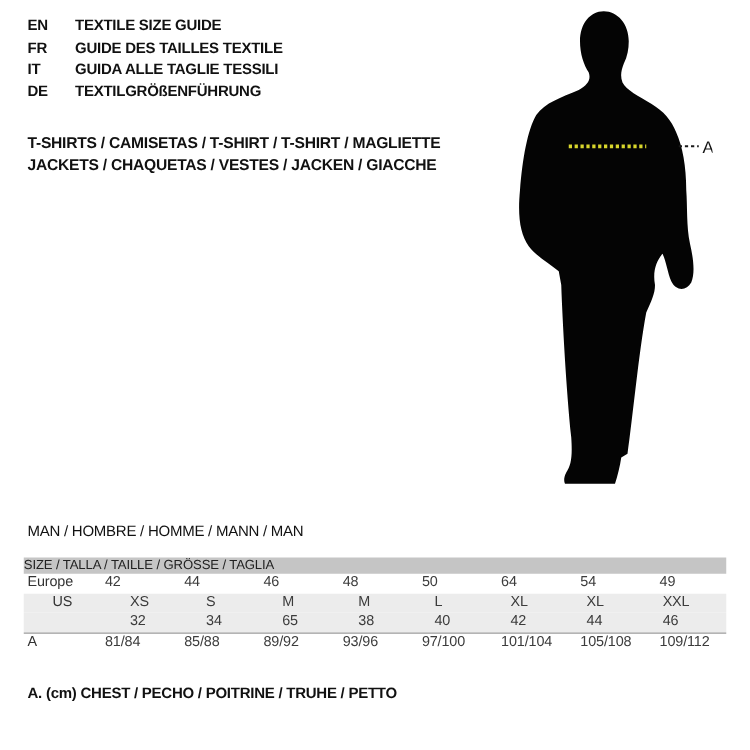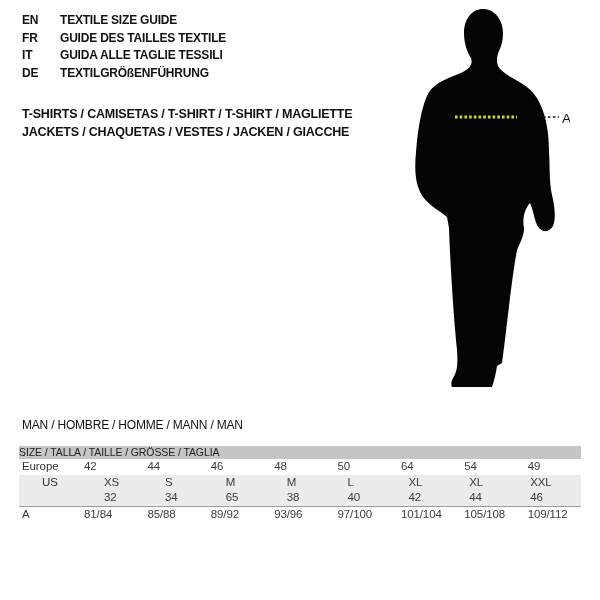--- a/index.html
+++ b/index.html
@@ -122,14 +122,15 @@
       <div class="cell">85/88</div>
       <div class="cell">89/92</div>
       <div class="cell">93/96</div>
       <div class="cell">97/100</div>
       <div class="cell">101/104</div>
       <div class="cell">105/108</div>
       <div class="cell">109/112</div>
     </div>
   </div>
 
+  <div class="footnote">A. (cm) CHEST / PECHO / POITRINE / TRUHE / PETTO</div>
 
 </div>
 
 </body></html>

